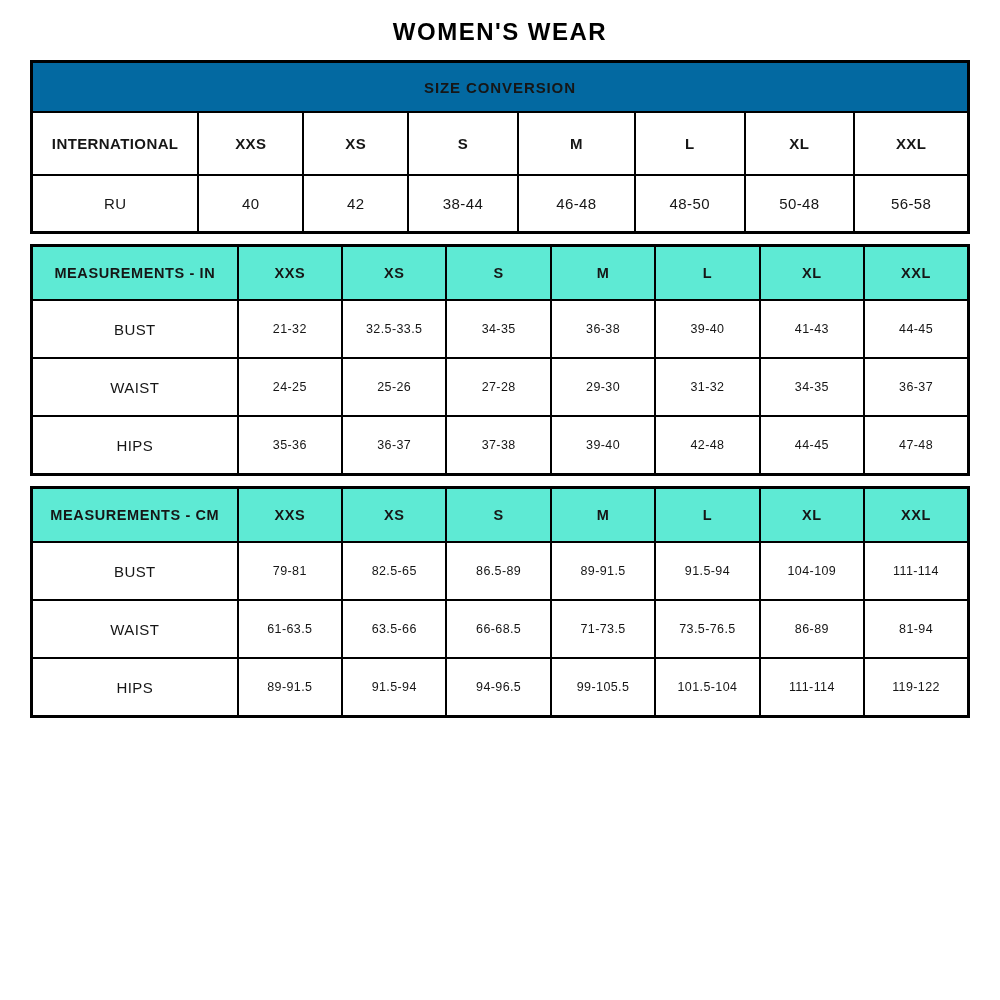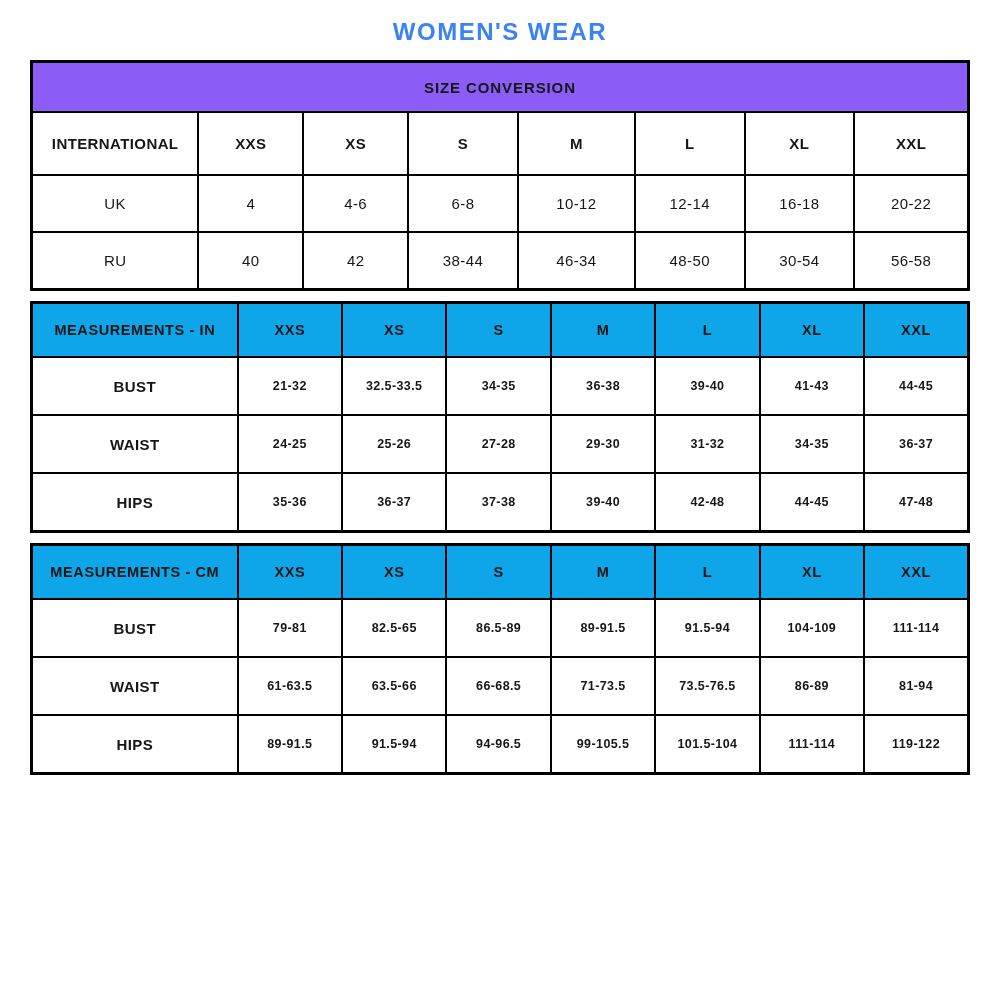--- a/index.html
+++ b/index.html
@@ -9,58 +9,58 @@
     color: #161616;
     -webkit-font-smoothing: antialiased;
   }
   .page { padding: 10px 30px 0 30px; box-sizing: border-box; }
   .title {
     text-align: center;
     font-size: 24px;
     font-weight: 700;
     letter-spacing: 1.5px;
     margin: 8px 0 14px 0;
-    color: #3b82f6;
+    color: #000000;
   }
   table {
     width: 100%;
     border-collapse: collapse;
     table-layout: fixed;
     margin-bottom: 10px;
   }
   table.tbl { border: 3px solid #000; }
   td {
     border: 2px solid #000;
     text-align: center;
     vertical-align: middle;
     font-size: 15px;
     letter-spacing: 0.4px;
     padding: 0 2px;
     overflow: hidden;
     white-space: nowrap;
   }
   
   .conv .caption-cell {
-    background: #8b5cf6;
+    background: #0369a1;
     font-weight: 700;
     font-size: 15px;
     letter-spacing: 0.9px;
     height: 48px;
   }
   .conv .head-row td { height: 61px; font-weight: bold; }
   .conv .data-row td { height: 55px; }
   
   .meas .head-row td {
-    background: #0ea5e9;
+    background: #5eead4;
     font-weight: 700;
     font-size: 14.5px;
     letter-spacing: 0.6px;
     height: 52px;
   }
-  .meas .data-row td { height: 56px; font-size: 12.5px; font-weight: bold; }
+  .meas .data-row td { height: 56px; font-size: 12.5px; }
   .meas .data-row td.lbl { font-size: 15px; }
 </style>
 </head>
 <body>
 
 <div class="page">
 
   <h1 class="title">WOMEN'S WEAR</h1>
 
   <table class="tbl conv">
@@ -82,37 +82,27 @@
       <td class="lbl">INTERNATIONAL</td>
       <td>XXS</td>
       <td>XS</td>
       <td>S</td>
       <td>M</td>
       <td>L</td>
       <td>XL</td>
       <td>XXL</td>
     </tr>
     <tr class="data-row">
-      <td class="lbl">UK</td>
-      <td>4</td>
-      <td>4-6</td>
-      <td>6-8</td>
-      <td>10-12</td>
-      <td>12-14</td>
-      <td>16-18</td>
-      <td>20-22</td>
-    </tr>
-    <tr class="data-row">
       <td class="lbl">RU</td>
       <td>40</td>
       <td>42</td>
       <td>38-44</td>
-      <td>46-34</td>
+      <td>46-48</td>
       <td>48-50</td>
-      <td>30-54</td>
+      <td>50-48</td>
       <td>56-58</td>
     </tr>
   </tbody>
     </table>
 
   <table class="tbl meas">
     <colgroup>
       <col style="width:22%">
         <col style="width:11.143%">
         <col style="width:11.143%">

